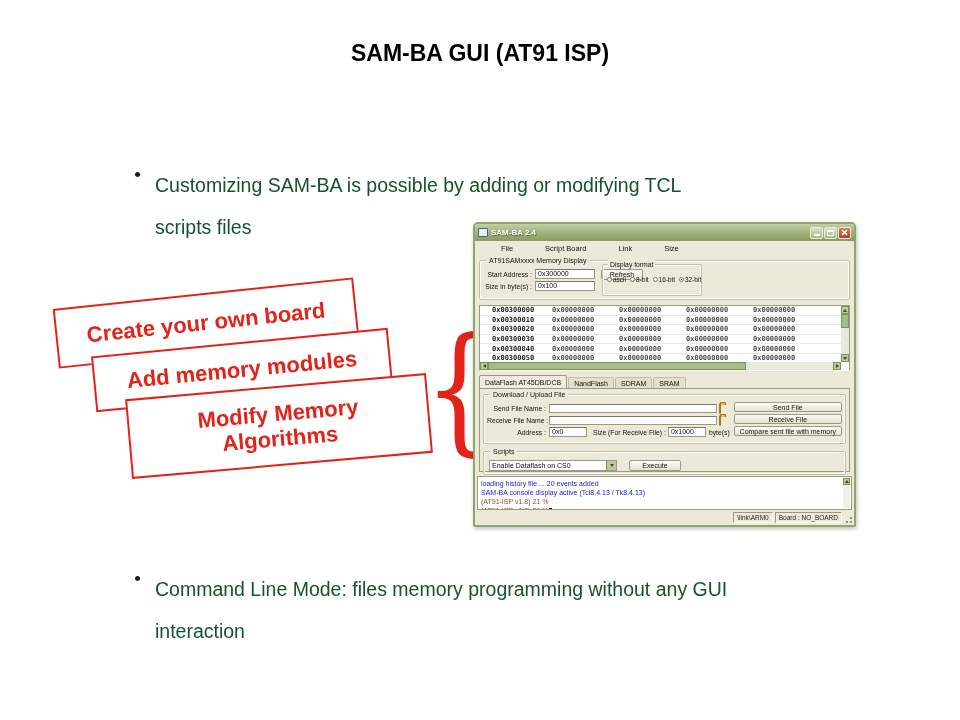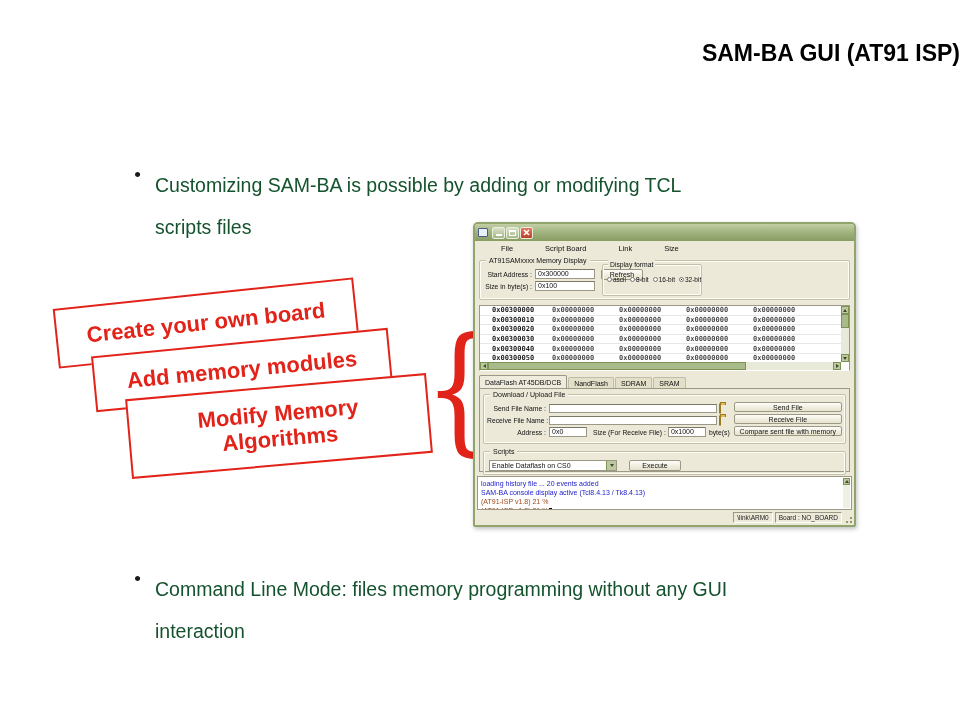--- a/index.html
+++ b/index.html
@@ -2,21 +2,21 @@
 <html><head>
 <meta charset="utf-8">
 <style>
   * { margin:0; padding:0; box-sizing:border-box; }
   html,body { width:960px; height:720px; background:#fff; overflow:hidden; }
   body { font-family:"Liberation Sans", sans-serif; position:relative; }
 
   .slide { position:absolute; inset:0; background:#fff; }
 
   
-  .slide-title { position:absolute; top:40px; left:0; width:100%; text-align:right;
+  .slide-title { position:absolute; top:40px; left:0; width:100%; text-align:center;
     font-size:23px; font-weight:bold; color:#000; }
   .bullet { position:absolute; display:flex; width:640px; }
   .bullet .dot { width:35px; text-align:center; font-size:19px; color:#1a1a1a; }
   .bullet .btext { width:575px; font-size:19.5px; line-height:42px; color:#14532d; }
   .bullet.b1 { left:120px; top:164px; }
   .bullet.b2 { left:120px; top:568px; }
 
   
   .callout { position:absolute; background:#fff; border:2px solid #e2231a;
     display:flex; align-items:center; justify-content:center; text-align:center;
@@ -182,20 +182,21 @@
   <div class="callout c3">
     <span>Modify Memory Algorithms</span>
   </div>
 
   <div class="brace">{</div>
 
   <div class="window">
 
     <div class="titlebar">
       <span class="app-icon"></span>
+      <span class="wtitle">SAM-BA 2.4</span>
       <span class="tb-btn">
           <span class="ic-min"></span>
         </span>
       <span class="tb-btn">
           <span class="ic-max"></span>
         </span>
       <span class="tb-btn close">
         <svg width="7" height="7" viewBox="0 0 7 7">
           <line x1="1" y1="1" x2="6" y2="6" stroke="#fff" stroke-width="1.6"></line>
           <line x1="6" y1="1" x2="1" y2="6" stroke="#fff" stroke-width="1.6"></line>

